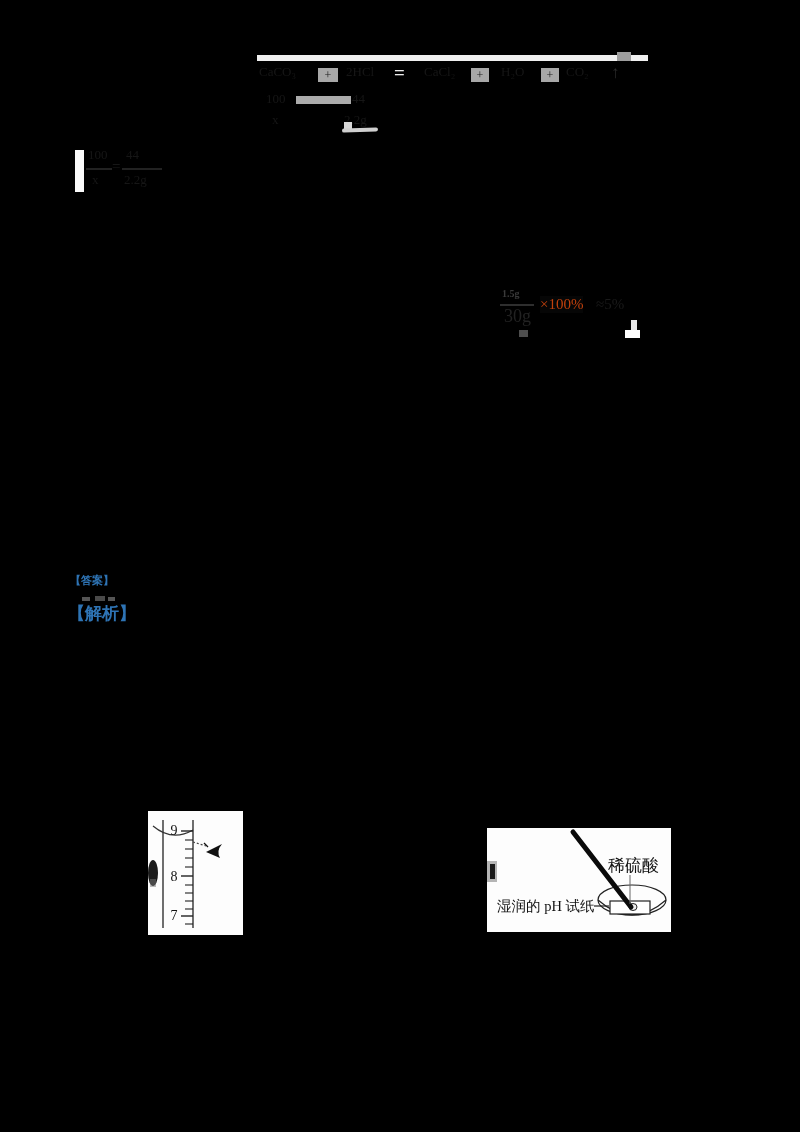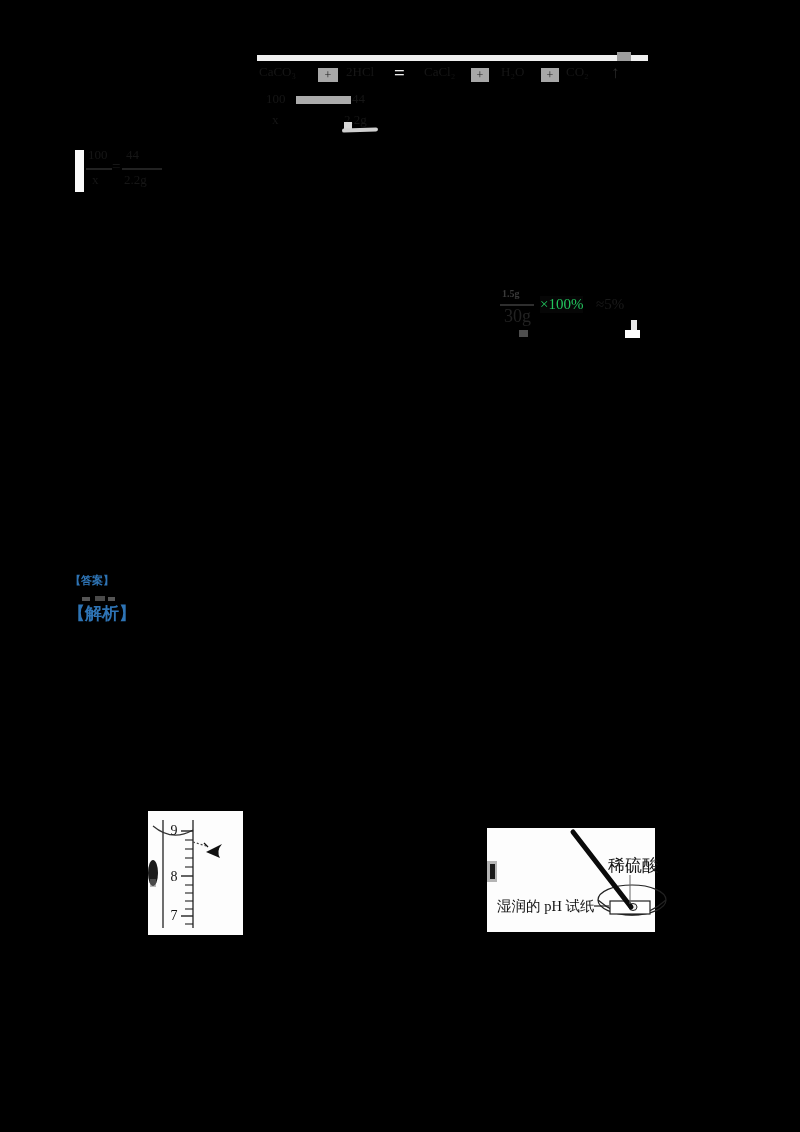--- a/index.html
+++ b/index.html
@@ -46,21 +46,21 @@
 <span class="abs faint" style="left:126px;top:147px;">44</span>
 <div class="abs" style="left:86px;top:168px;width:26px;height:2px;background:#222;"></div>
 <div class="abs" style="left:122px;top:168px;width:40px;height:2px;background:#222;"></div>
 <span class="abs faint2" style="left:112px;top:158px;">=</span>
 <span class="abs faint" style="left:92px;top:172px;">x</span>
 <span class="abs faint" style="left:124px;top:172px;">2.2g</span>
 
 <span class="abs" style="left:502px;top:288px;color:#3a3a3a;font-size:10px;font-weight:bold;">1.5g</span>
 <div class="abs" style="left:500px;top:304px;width:34px;height:2px;background:#2e2e2e;"></div>
 <span class="abs" style="left:504px;top:306px;color:#222;font-size:18px;">30g</span>
-<span class="abs" style="left:540px;top:296px;color:#22c55e;font-size:15px;background:#2a2a2a22;">×100%</span>
+<span class="abs" style="left:540px;top:296px;color:#c2410c;font-size:15px;background:#2a2a2a22;">×100%</span>
 <span class="abs" style="left:596px;top:296px;color:#1a1a1a;font-size:15px;">≈5%</span>
 <div class="abs" style="left:519px;top:330px;width:9px;height:7px;background:#4e4e4e;"></div>
 <div class="abs" style="left:631px;top:320px;width:6px;height:10px;background:#e8e8e8;"></div>
 <div class="abs" style="left:625px;top:330px;width:15px;height:8px;background:#fdfdfd;"></div>
 
 <span class="abs bluetag" style="left:70px;top:573px;font-size:11px;">【答案】</span>
 <div class="abs" style="left:82px;top:597px;width:8px;height:4px;background:#555;"></div>
 <div class="abs" style="left:95px;top:596px;width:10px;height:5px;background:#4a4a4a;"></div>
 <div class="abs" style="left:108px;top:597px;width:7px;height:4px;background:#555;"></div>
 <span class="abs bluetag" style="left:68px;top:602px;font-size:17px;">【解析】</span>
@@ -93,21 +93,21 @@
 
     <text x="26" y="24" font-size="14" text-anchor="middle">9</text>
     <text x="26" y="70" font-size="14" text-anchor="middle">8</text>
     <text x="26" y="109" font-size="14" text-anchor="middle">7</text>
 
     <ellipse cx="5" cy="62" rx="5" ry="13" fill="#1c1c1c"></ellipse>
     <rect x="2" y="68" width="6" height="8" fill="#777" opacity="0.5"></rect>
   </svg>
 </div>
 
-<div class="abs figure" style="left:487px;top:828px;width:168px;height:104px;">
+<div class="abs figure" style="left:487px;top:828px;width:184px;height:104px;">
   <svg width="188" height="104" viewBox="0 0 188 104">
 
     <rect x="0" y="33" width="10" height="21" fill="#b5b5b5"></rect>
     <rect x="3" y="36" width="5" height="15" fill="#1a1a1a"></rect>
 
     <ellipse cx="145" cy="72" rx="34" ry="15" stroke="#222" stroke-width="1.2" fill="none"></ellipse>
     <path d="M 111 72 Q 145 102 179 72" stroke="#222" stroke-width="1.2" fill="none"></path>
 
     <rect x="123" y="73" width="40" height="13" fill="#ffffff" stroke="#222" stroke-width="1.2"></rect>
 

